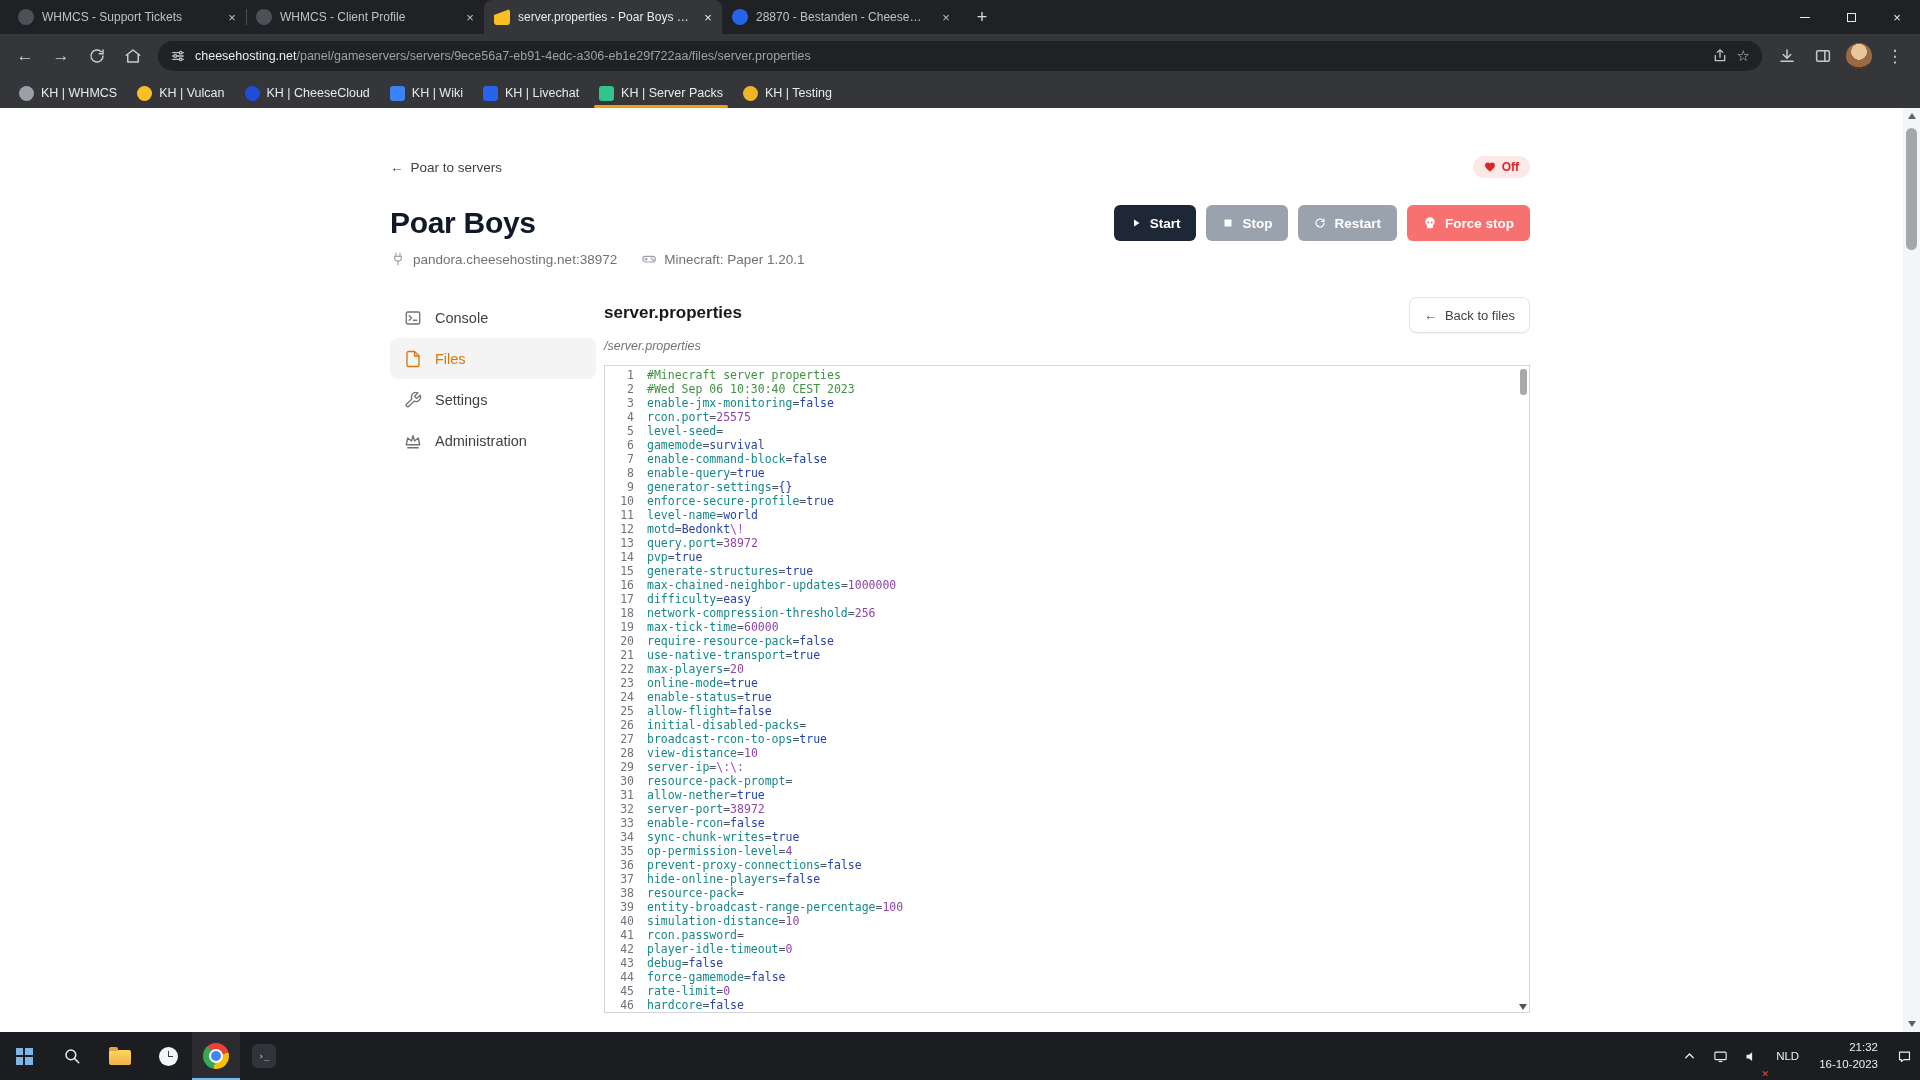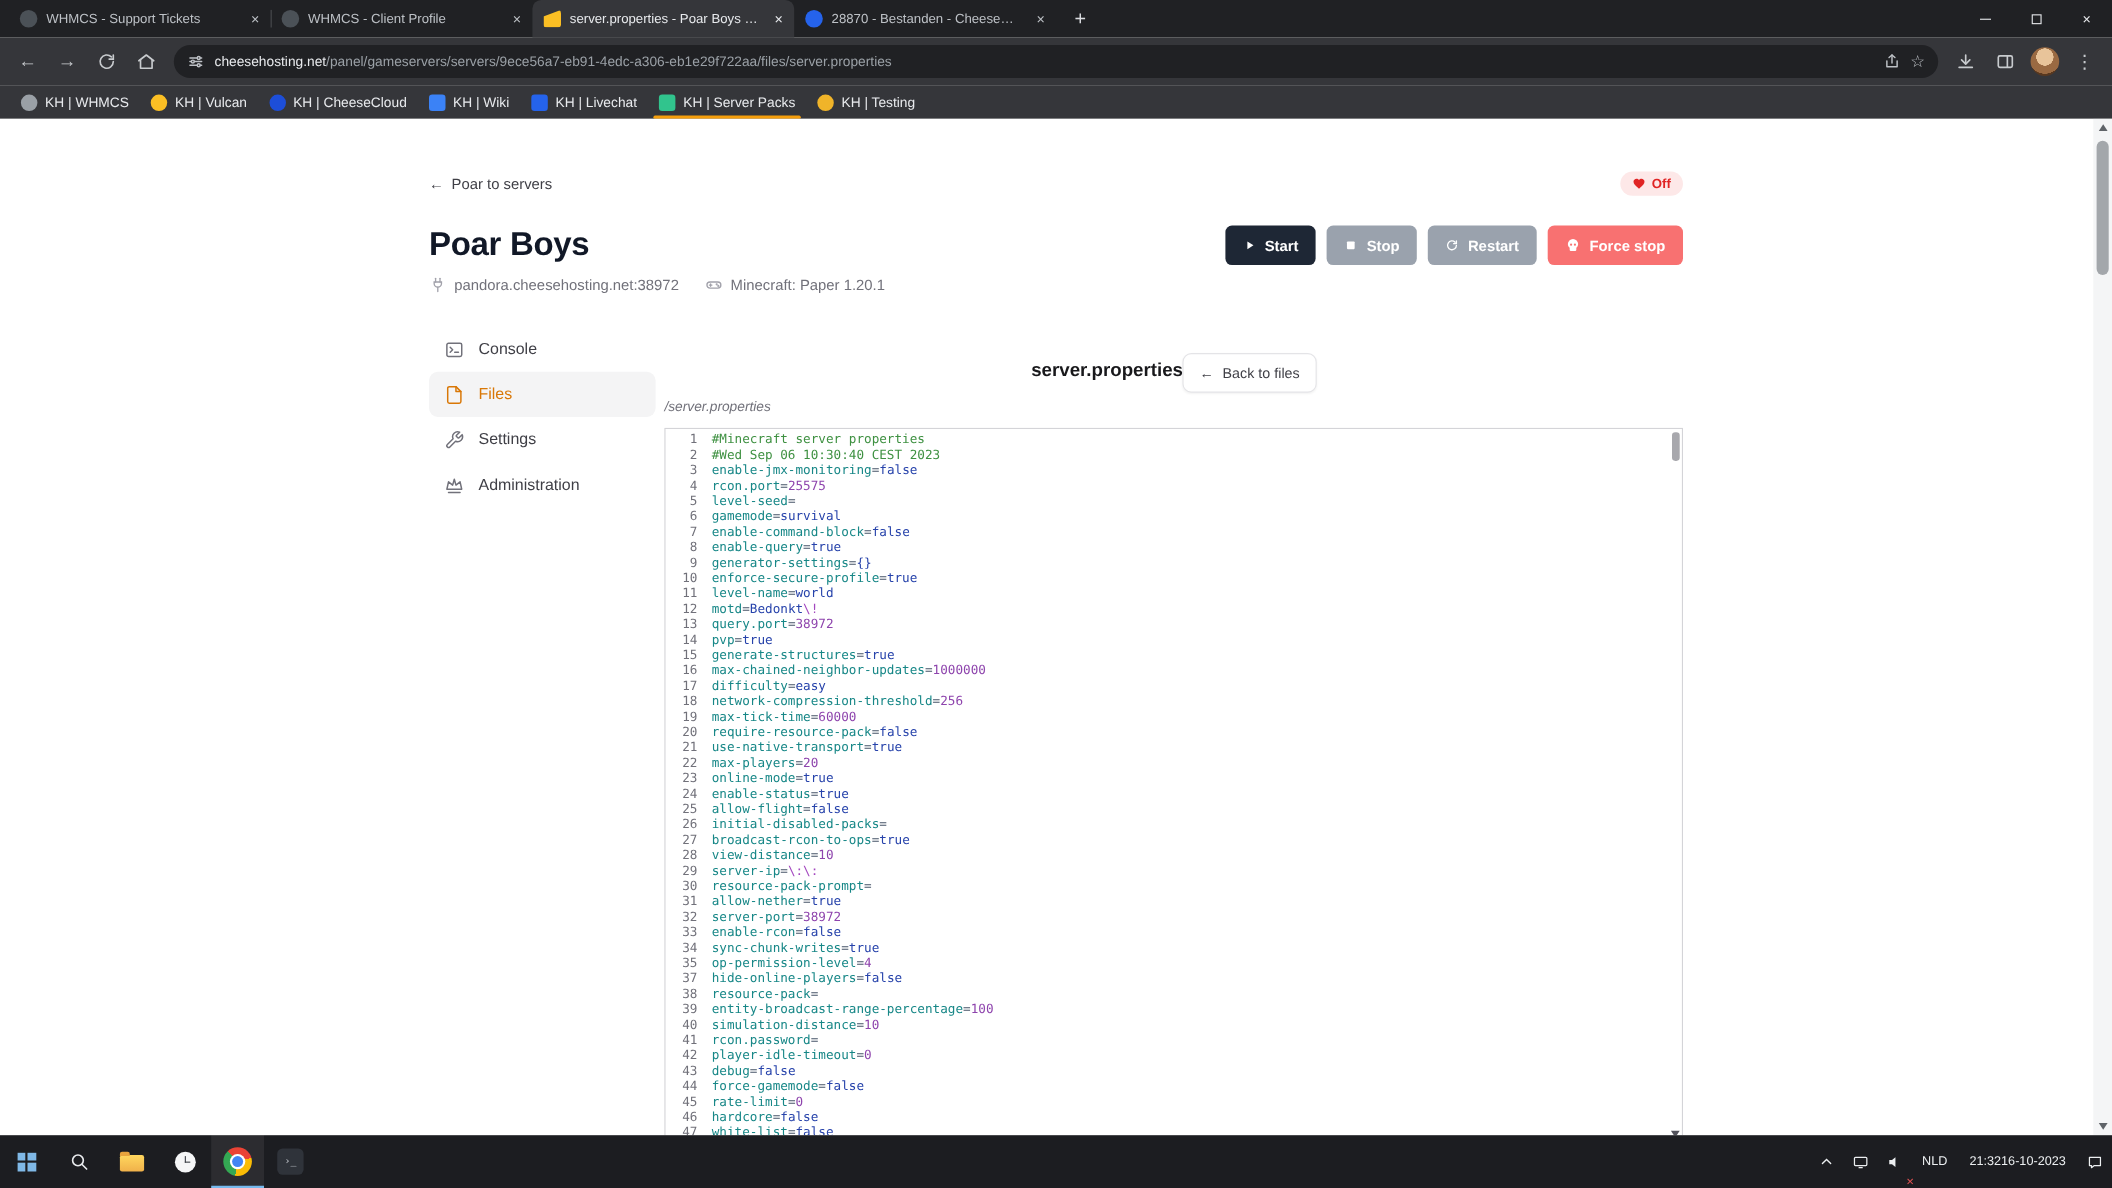--- a/index.html
+++ b/index.html
@@ -67,21 +67,21 @@
 
   .content { display:flex; gap:8px; margin-top:30px; }
   .sidebar { width:206px; flex:none; }
   .nav-item { height:41px; display:flex; align-items:center; gap:13px; padding:0 14px; border-radius:8px; font-size:14.5px; font-weight:500; color:#3f3f46; }
   .nav-item.active { background:#f4f4f5; color:#d97706; }
   .nav-ic { width:18px; height:18px; color:#71717a; flex:none; }
   .nav-item.active .nav-ic { color:#d97706; }
   .nav-ic svg { width:18px; height:18px; }
 
   .main { flex:1; min-width:0; }
-  .file-head { display:flex; justify-content:center; align-items:flex-start;margin-top:24px; }
+  .file-head { display:flex; justify-content:space-between; align-items:flex-start; }
   .file-title { font-size:17px; font-weight:700; color:#18181b; padding-top:6px; }
   .btn-light { height:36px; display:inline-flex; align-items:center; gap:8px; padding:0 14px; background:#fff; border:1px solid #e4e4e7; border-radius:8px; font-size:13px; font-weight:500; color:#3f3f46; box-shadow:0 1px 2px rgba(0,0,0,.05); }
   .file-path { margin-top:6px; font-size:12.5px; color:#71717a;font-style:italic; }
 
   .editor { margin-top:12px; border:1px solid #d4d4d8; height:648px; overflow:hidden; position:relative; background:#fff; font-family:"DejaVu Sans Mono","Liberation Mono",monospace; font-size:11.5px; padding-top:2px; }
   .cm-line { display:flex; height:14px; line-height:14px; }
   .ln { width:42px; flex:none; text-align:right; padding-right:13px; color:#71717a; }
   .code { white-space:pre; }
   .tk-comment { color:#3f9142; }
   .tk-key { color:#178787; }
@@ -113,21 +113,21 @@
   .clockapp::before { content:''; position:absolute; left:9px; top:4px; width:1.5px; height:6px; background:#3a3f45; }
   .clockapp::after { content:''; position:absolute; left:9px; top:9px; width:5px; height:1.5px; background:#3a3f45; }
   .chrome-ball { width:26px; height:26px; border-radius:50%; background:conic-gradient(from -45deg, #ea4335 0 120deg, #fbbc05 0 235deg, #34a853 0 360deg); position:relative; }
   .chrome-ball::before { content:''; position:absolute; inset:6px; background:#fff; border-radius:50%; }
   .chrome-ball::after { content:''; position:absolute; inset:8px; background:#4285f4; border-radius:50%; }
   .term { width:24px; height:24px; background:#2f333a; border-radius:5px; color:#d0d4da; font-size:9px; display:flex; align-items:center; justify-content:center; font-family:"DejaVu Sans Mono",monospace; }
   .tray { margin-left:auto; display:flex; align-items:center; height:100%; }
   .tray-btn { height:100%; display:flex; align-items:center; justify-content:center; padding:0 8px; font-size:12px; }
   .tray-btn svg { width:15px; height:15px; }
   .lang { font-size:11.5px; font-weight:500; padding:0 9px; }
-  .clock { display:flex; flex-direction:row; align-items:flex-end; justify-content:center; font-size:11.5px; line-height:1.45; padding:0 11px; }
+  .clock { display:flex; flex-direction:column; align-items:flex-end; justify-content:center; font-size:11.5px; line-height:1.45; padding:0 11px; }
   .spk { position:relative; }
   .spk .x { position:absolute; right:-2px; bottom:1px; color:#e05252; font-size:9px; line-height:1; }
 </style>
 </head>
 <body>
 
 <div class="chrome-top">
   <div class="tabstrip">
 
     <div class="tab">
@@ -503,20 +503,24 @@
               </div>
               <div class="cm-line">
                 <span class="ln">34</span>
                 <span class="code"><span class="tk-key">sync-chunk-writes</span><span class="tk-eq">=</span><span class="tk-word">true</span></span>
               </div>
               <div class="cm-line">
                 <span class="ln">35</span>
                 <span class="code"><span class="tk-key">op-permission-level</span><span class="tk-eq">=</span><span class="tk-num">4</span></span>
               </div>
               <div class="cm-line">
+                <span class="ln">36</span>
+                <span class="code"><span class="tk-key">prevent-proxy-connections</span><span class="tk-eq">=</span><span class="tk-word">false</span></span>
+              </div>
+              <div class="cm-line">
                 <span class="ln">37</span>
                 <span class="code"><span class="tk-key">hide-online-players</span><span class="tk-eq">=</span><span class="tk-word">false</span></span>
               </div>
               <div class="cm-line">
                 <span class="ln">38</span>
                 <span class="code"><span class="tk-key">resource-pack</span><span class="tk-eq">=</span></span>
               </div>
               <div class="cm-line">
                 <span class="ln">39</span>
                 <span class="code"><span class="tk-key">entity-broadcast-range-percentage</span><span class="tk-eq">=</span><span class="tk-num">100</span></span>

